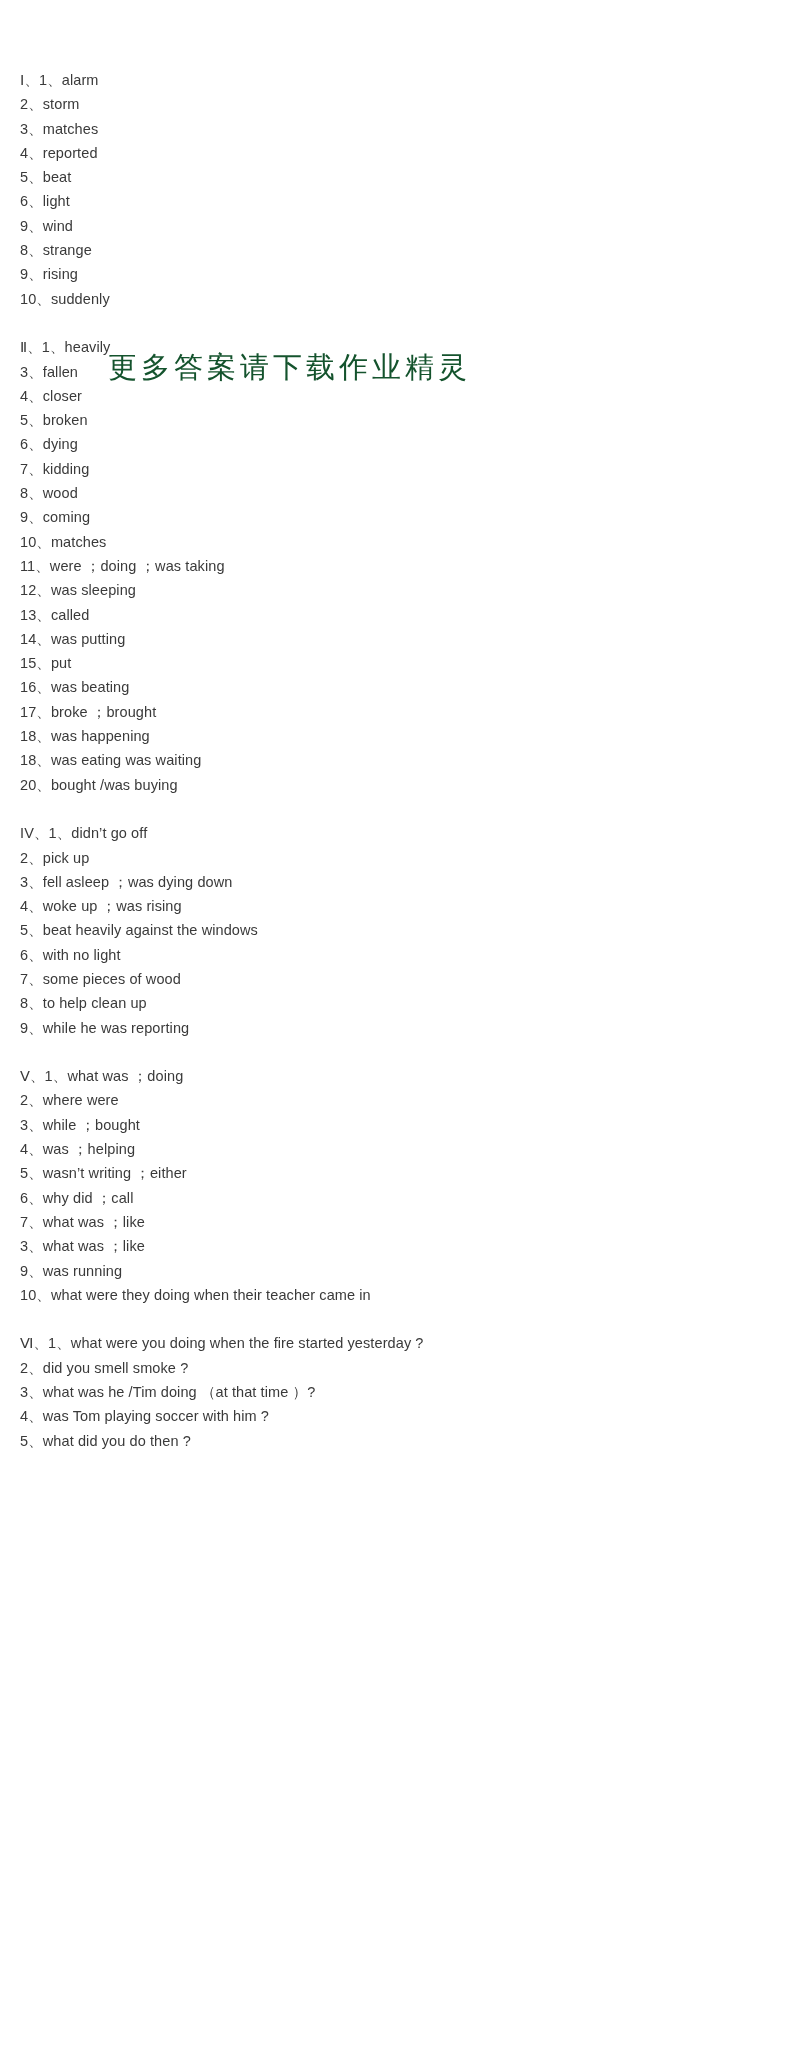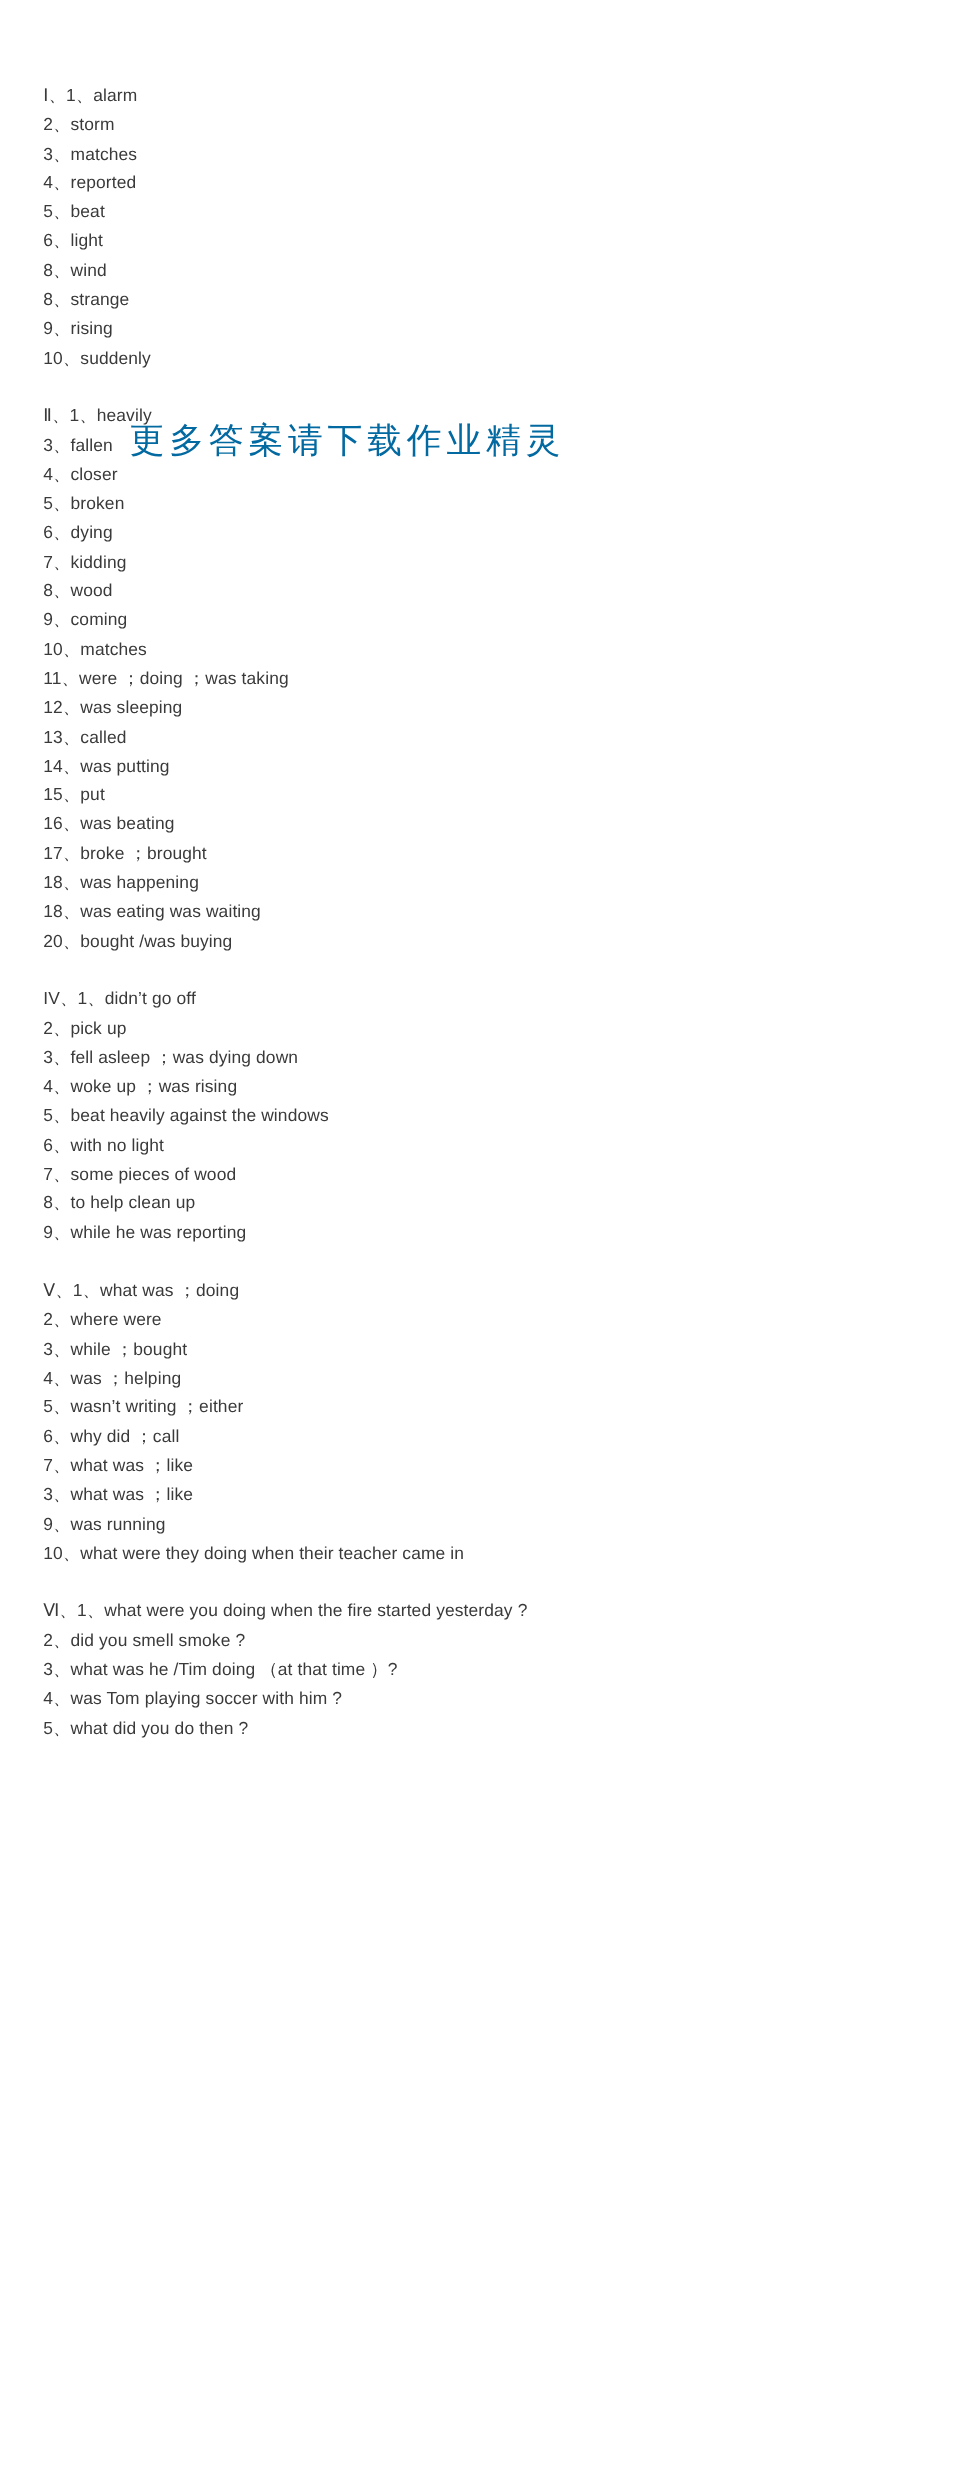--- a/index.html
+++ b/index.html
@@ -20,56 +20,56 @@
     top: 0;
     width: 800px;
     height: 2068px;
     padding: 68px 0 0 0;
     box-sizing: border-box;
   }
   .answer-line {
     font-size: 14.5px;
     line-height: 24.3px;
     color: #3a3a3a;
-    padding-left: 36px;
+    padding-left: 20px;
     white-space: pre;
     letter-spacing: 0.1px;
   }
   .answer-line.section-head {
   }
   .section-gap {
     height: 24.3px;
   }
   #watermark {
     position: absolute;
     left: 108px;
     top: 347px;
     width: 410px;
     height: 40px;
-    color: #0369a1;
+    color: #14532d;
     font-size: 29px;
     line-height: 40px;
     letter-spacing: 4px;
     white-space: pre;
     font-family: "DejaVu Sans", "Liberation Sans", sans-serif;
     pointer-events: none;
     user-select: none;
   }
 </style>
 </head>
 <body>
 
 <div id="answer-sheet">
     <div class="answer-line section-head">Ⅰ、1、alarm</div>
     <div class="answer-line">2、storm</div>
     <div class="answer-line">3、matches</div>
     <div class="answer-line">4、reported</div>
     <div class="answer-line">5、beat</div>
     <div class="answer-line">6、light</div>
-    <div class="answer-line">8、wind</div>
+    <div class="answer-line">9、wind</div>
     <div class="answer-line">8、strange</div>
     <div class="answer-line">9、rising</div>
     <div class="answer-line">10、suddenly</div>
     <div class="section-gap"></div>
     <div class="answer-line section-head">Ⅱ、1、heavily</div>
     <div class="answer-line">3、fallen</div>
     <div class="answer-line">4、closer</div>
     <div class="answer-line">5、broken</div>
     <div class="answer-line">6、dying</div>
     <div class="answer-line">7、kidding</div>

